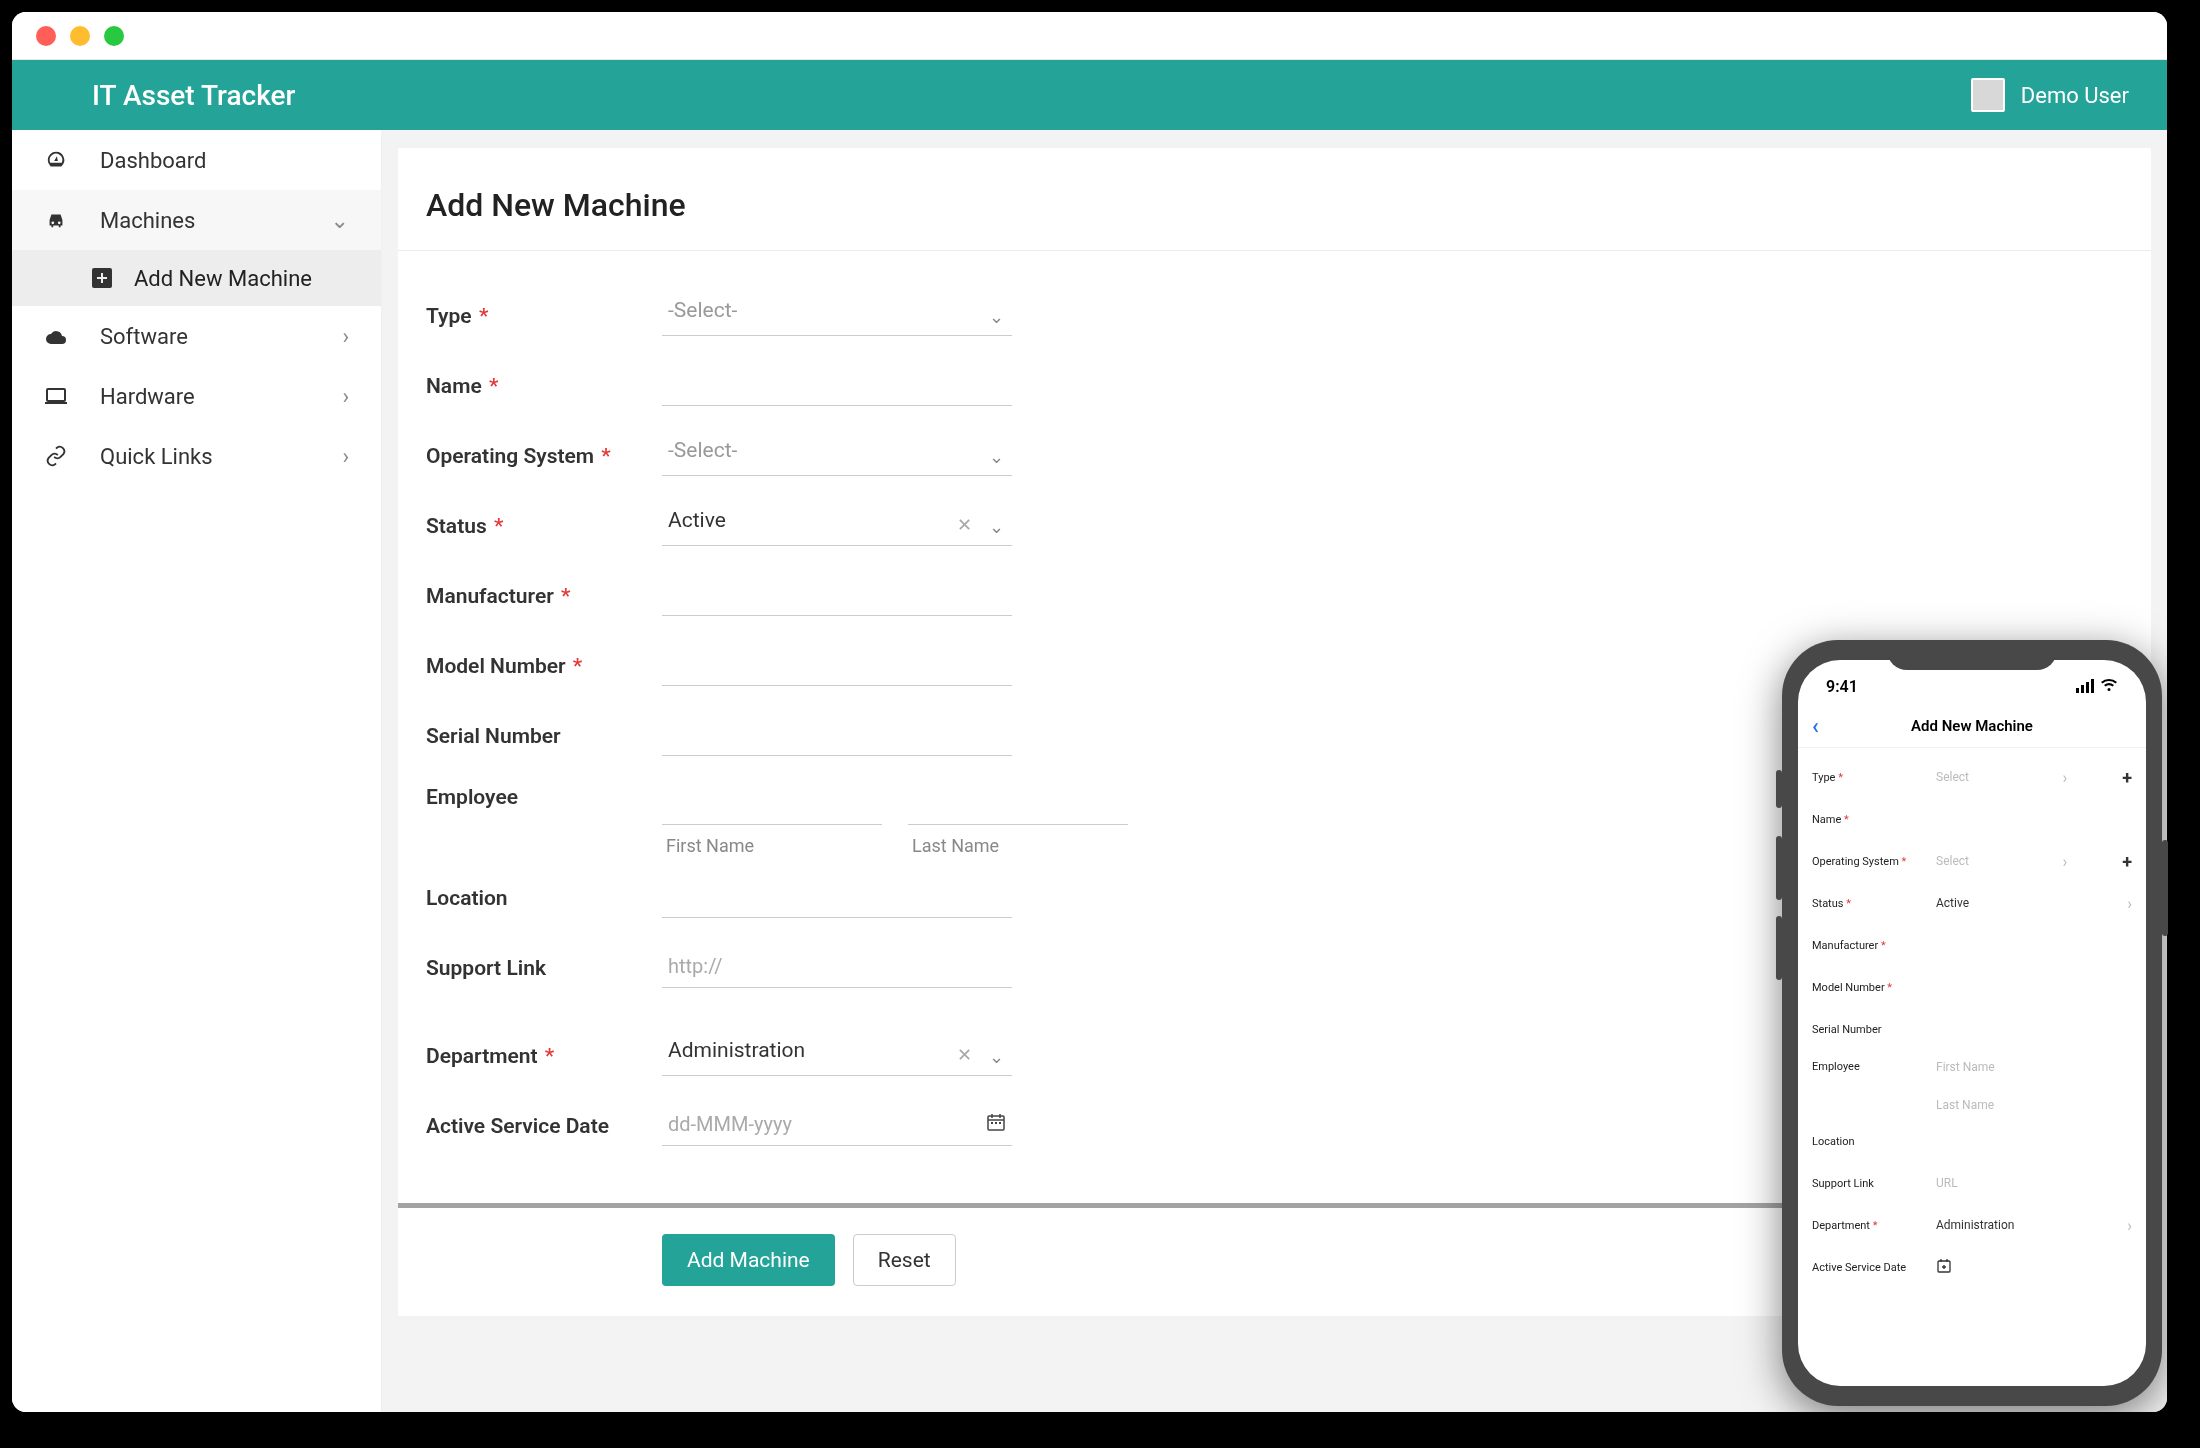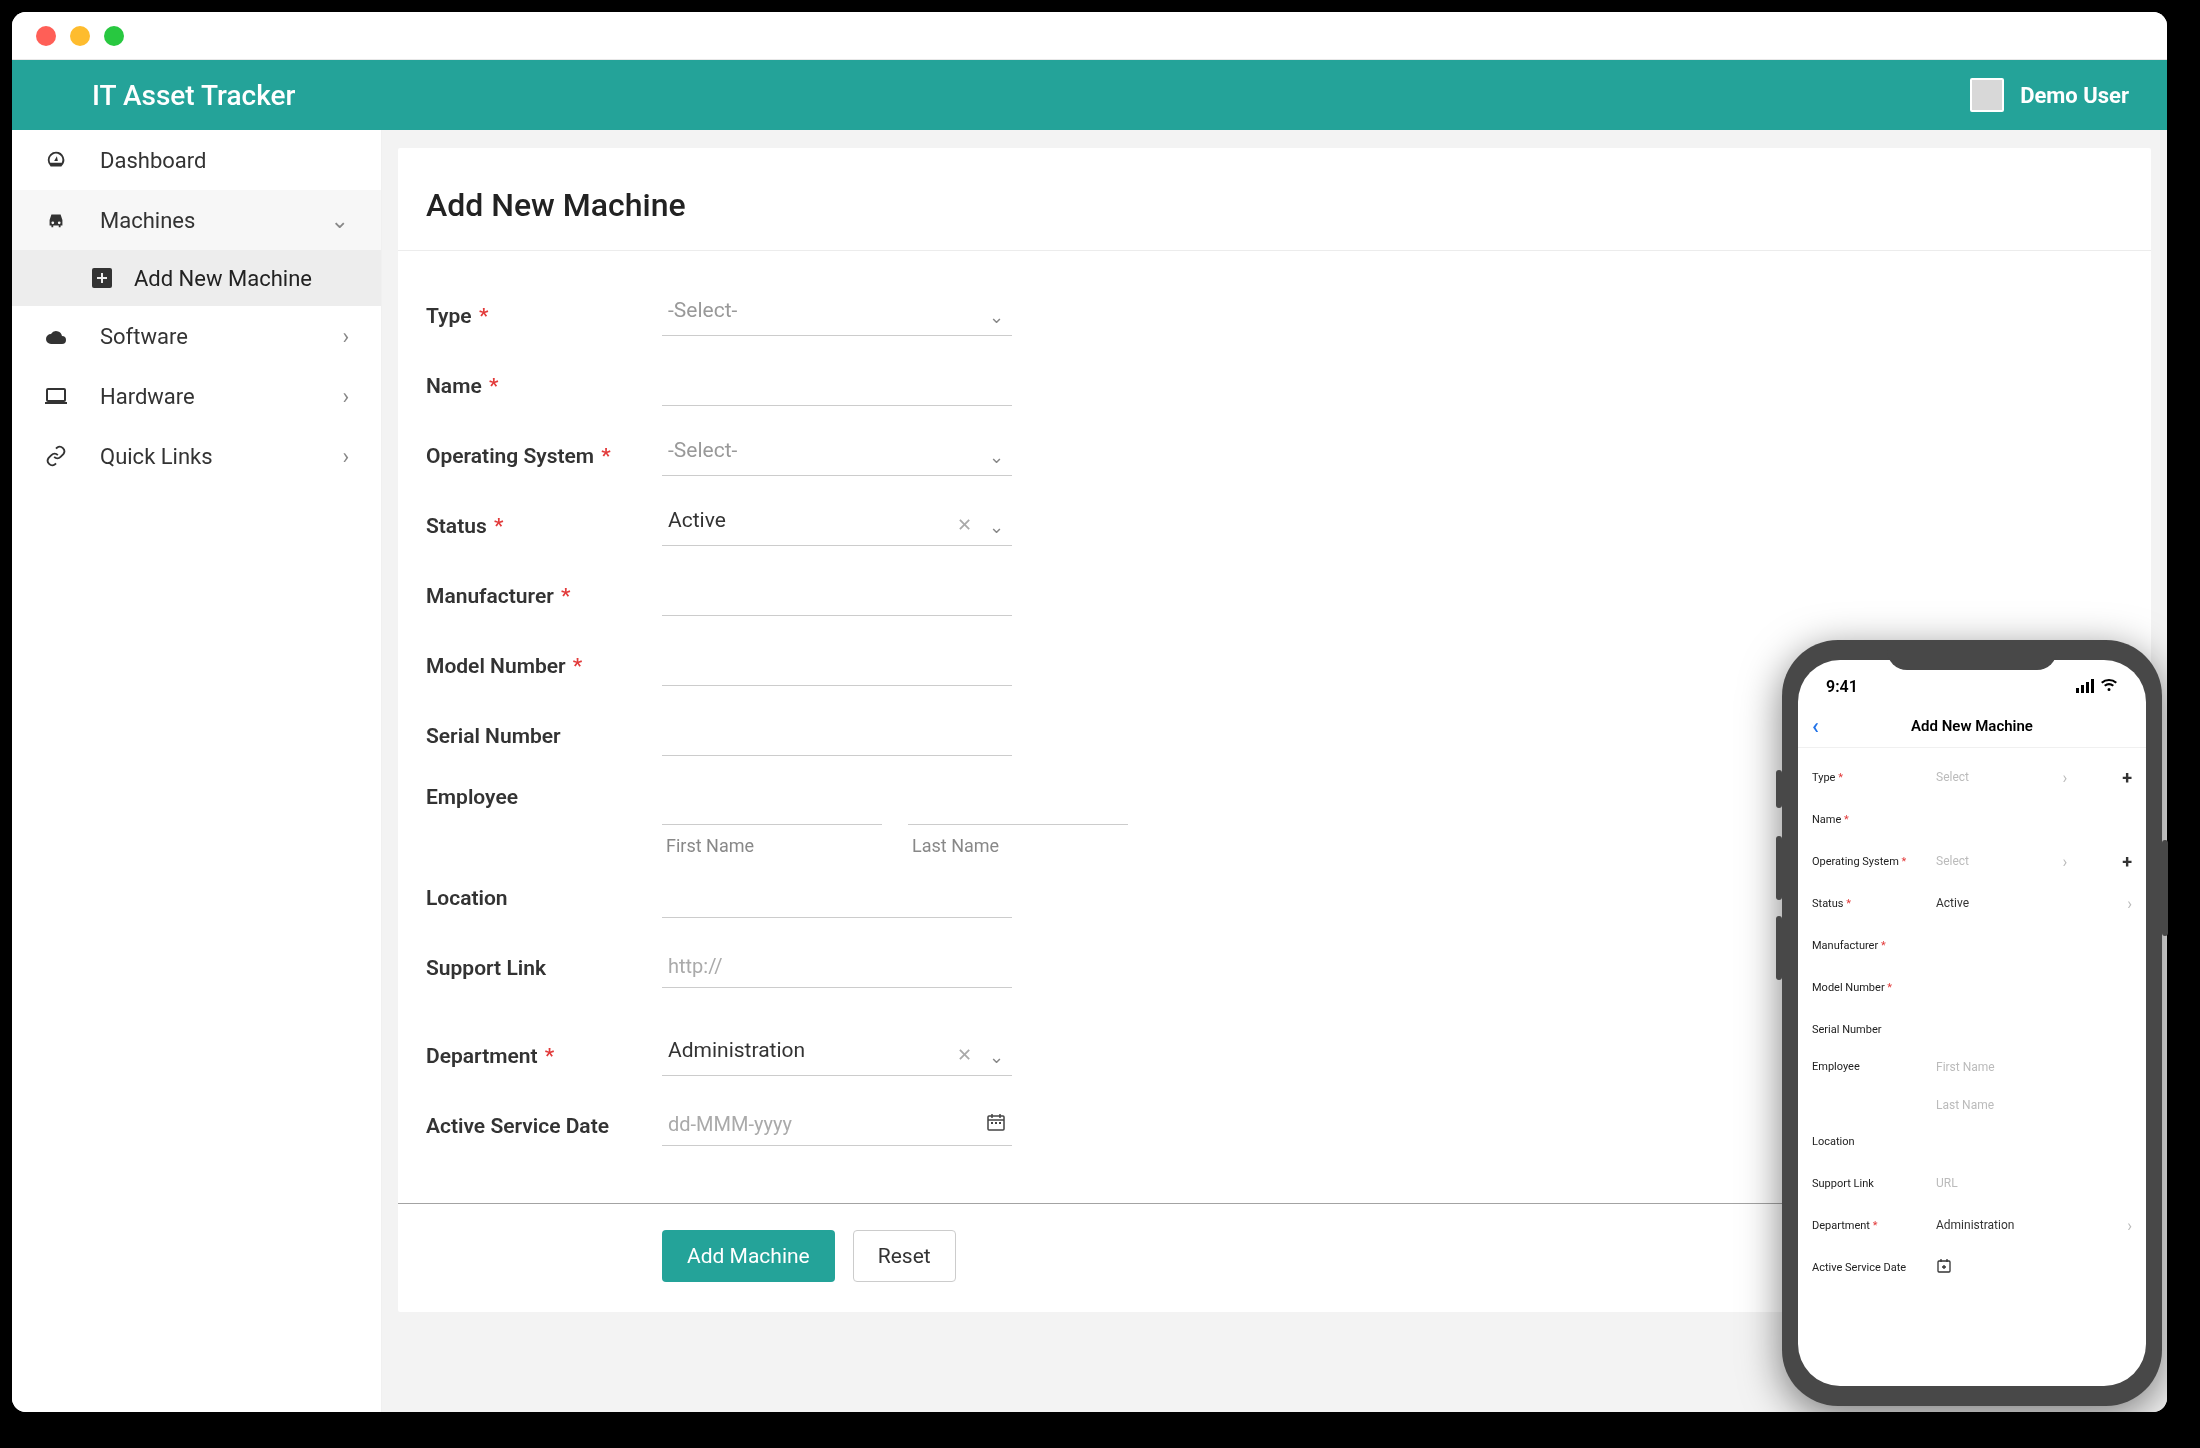--- a/index.html
+++ b/index.html
@@ -36,21 +36,21 @@
   background: #24a399;
   display: flex;
   align-items: center;
   justify-content: space-between;
   padding: 0 38px 0 80px;
   color: #fff;
 }
 .app-title { font-size: 28px; font-weight: 500; }
 .user-box { display: flex; align-items: center; gap: 16px; }
 .avatar { width: 34px; height: 34px; background: #d8d8d8; border: 2px solid #fff; border-radius: 2px; }
-.user-name { font-size: 22px; font-weight: 700; }
+.user-name { font-size: 22px; font-weight: 400; }
 
 .body-wrap { display: flex; height: calc(100% - 118px); }
 
 .sidebar {
   width: 370px;
   background: #fff;
   border-right: 1px solid #f0f0f0;
 }
 .nav-item {
   display: flex;
@@ -137,21 +137,21 @@
 .employee-fields { display: flex; flex-direction: column; gap: 4px; width: 492px; }
 .emp-inputs { display: flex; gap: 26px; }
 .emp-inputs .form-input { width: 220px; }
 .emp-sublabels { display: flex; gap: 26px; }
 .emp-sublabels span { width: 220px; font-size: 18px; color: #888; padding-left: 4px; padding-top: 6px; }
 
 .form-actions {
   display: flex;
   gap: 18px;
   padding: 26px 0 30px 264px;
-  border-top: 1px solid #a3a3a3;
+  border-top: 5px solid #a3a3a3;
   margin-top: 10px;
 }
 .btn {
   height: 52px;
   padding: 0 24px;
   border-radius: 4px;
   font-size: 21px;
   cursor: pointer;
   border: 1px solid transparent;
 }

